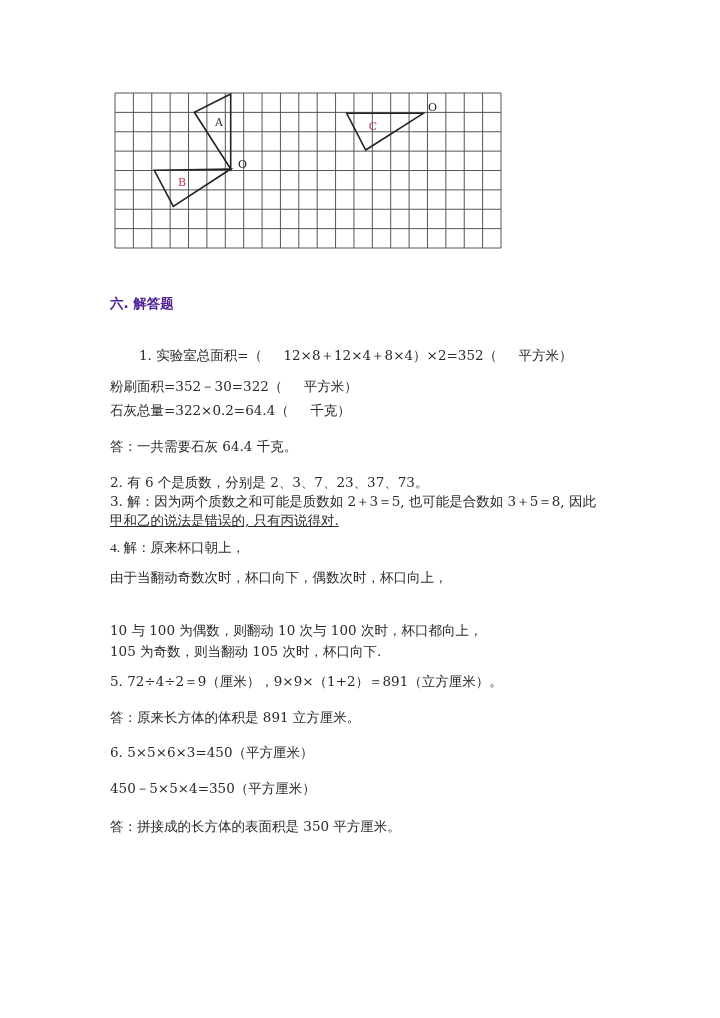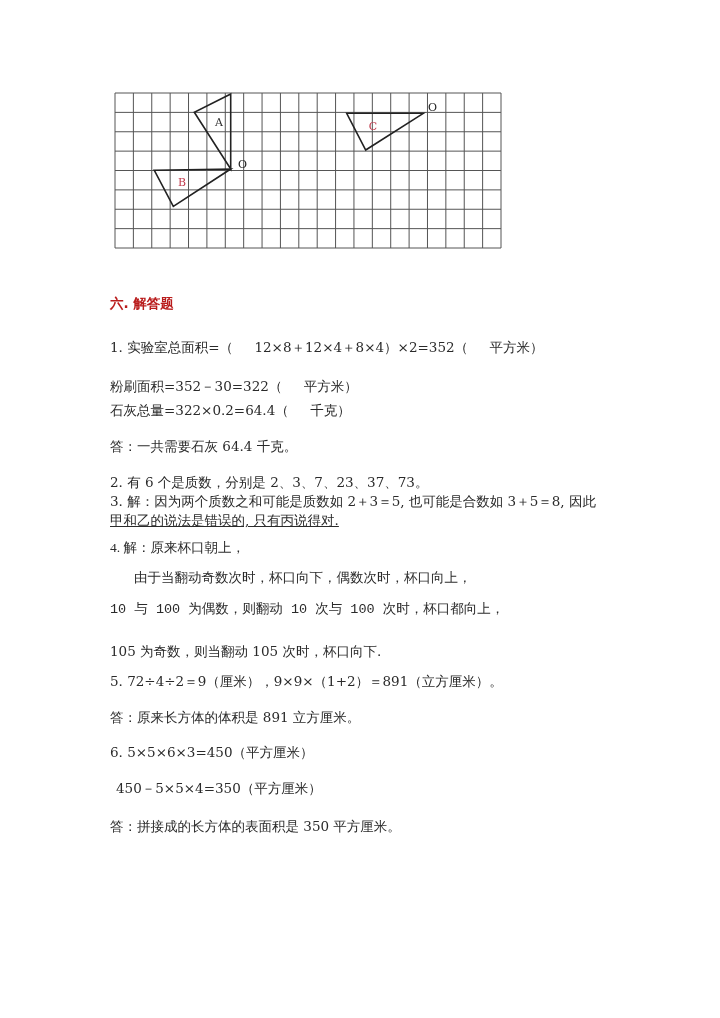--- a/index.html
+++ b/index.html
@@ -1,20 +1,20 @@
 <!DOCTYPE html>
 <html><head>
   <meta charset="utf-8">
   <style>
     html, body { margin: 0; padding: 0; background: #ffffff; }
     body { width: 720px; height: 1018px; position: relative; overflow: hidden;
            font-family: "DejaVu Serif", "Liberation Serif", serif; color: #222; }
     .figure { position: absolute; left: 0; top: 0; width: 720px; height: 260px; }
     .line { position: absolute; left: 110px; font-size: 13.5px; line-height: 19px; white-space: pre; color: #2a2a2a; }
-    .heading { font-weight: bold; font-family: "DejaVu Sans", "Liberation Sans", sans-serif; font-size: 13.5px; color: #b91c1c; }
+    .heading { font-weight: bold; font-family: "DejaVu Sans", "Liberation Sans", sans-serif; font-size: 13.5px; color: #4c1d95; }
   </style>
 </head>
 <body>
 
 <svg class="figure" id="fig" width="720" height="260" viewBox="0 0 720 260">
     <g>
       <line x1="115" x2="115" y1="93" y2="248" stroke="#555555" stroke-width="1"></line>
       <line x1="133.38095238095238" x2="133.38095238095238" y1="93" y2="248" stroke="#555555" stroke-width="1"></line>
       <line x1="151.76190476190476" x2="151.76190476190476" y1="93" y2="248" stroke="#555555" stroke-width="1"></line>
       <line x1="170.14285714285714" x2="170.14285714285714" y1="93" y2="248" stroke="#555555" stroke-width="1"></line>
@@ -51,29 +51,29 @@
     <polygon points="154.3,170.3 230.7,169 173.3,206.3" fill="none" stroke="#222" stroke-width="1.6"></polygon>
     <text x="182" y="186" fill="#c0394b" font-size="11" font-family="DejaVu Serif, serif" text-anchor="middle">B</text>
     <polygon points="346.7,113.3 423.3,113.3 365.7,150" fill="none" stroke="#222" stroke-width="1.6"></polygon>
     <text x="373" y="130" fill="#c0394b" font-size="11" font-family="DejaVu Serif, serif" text-anchor="middle">C</text>
     <text x="238" y="168" fill="#222" font-size="11" font-family="DejaVu Serif, serif">O</text>
     <text x="428" y="111" fill="#222" font-size="11" font-family="DejaVu Serif, serif">O</text>
   </svg>
 
 <div class="line heading" style="top:294px;">六. 解答题</div>
 <div id="lines">
-    <div class="line" style="top: 338px;">1. 实验室总面积=（     12×8＋12×4＋8×4）×2=352（     平方米）</div>
+    <div class="line" style="top: 346px; margin-left: 29px;">1. 实验室总面积=（     12×8＋12×4＋8×4）×2=352（     平方米）</div>
     <div class="line" style="top: 365px; margin-top: 12px;">粉刷面积=352－30=322（     平方米）</div>
     <div class="line" style="top: 401px;">石灰总量=322×0.2=64.4（     千克）</div>
     <div class="line" style="top: 437px;">答：一共需要石灰 64.4 千克。</div>
     <div class="line" style="top: 473px;">2. 有 6 个是质数，分别是 2、3、7、23、37、73。</div>
     <div class="line" style="top: 492px;">3. 解：因为两个质数之和可能是质数如 2＋3＝5, 也可能是合数如 3＋5＝8, 因此</div>
     <div class="line" style="top: 511px; text-decoration: underline;">甲和乙的说法是错误的, 只有丙说得对.</div>
     <div class="line" style="top: 538px; font-family: Liberation Serif, serif;">4. 解：原来杯口朝上，</div>
-    <div class="line" style="top: 568px; margin-left: 24px;">由于当翻动奇数次时，杯口向下，偶数次时，杯口向上，</div>
-    <div class="line" style="top: 600px; font-family: Liberation Mono, monospace;">10 与 100 为偶数，则翻动 10 次与 100 次时，杯口都向上，</div>
+    <div class="line" style="top: 568px;">由于当翻动奇数次时，杯口向下，偶数次时，杯口向上，</div>
+    <div class="line" style="top: 621px;">10 与 100 为偶数，则翻动 10 次与 100 次时，杯口都向上，</div>
     <div class="line" style="top: 642px;">105 为奇数，则当翻动 105 次时，杯口向下.</div>
     <div class="line" style="top: 672px;">5. 72÷4÷2＝9（厘米），9×9×（1+2）＝891（立方厘米）。</div>
     <div class="line" style="top: 708px;">答：原来长方体的体积是 891 立方厘米。</div>
     <div class="line" style="top: 743px;">6. 5×5×6×3=450（平方厘米）</div>
-    <div class="line" style="top: 779px; margin-left: 6px;">450－5×5×4=350（平方厘米）</div>
+    <div class="line" style="top: 779px;">450－5×5×4=350（平方厘米）</div>
     <div class="line" style="top: 817px;">答：拼接成的长方体的表面积是 350 平方厘米。</div>
   </div>
 
 </body></html>

